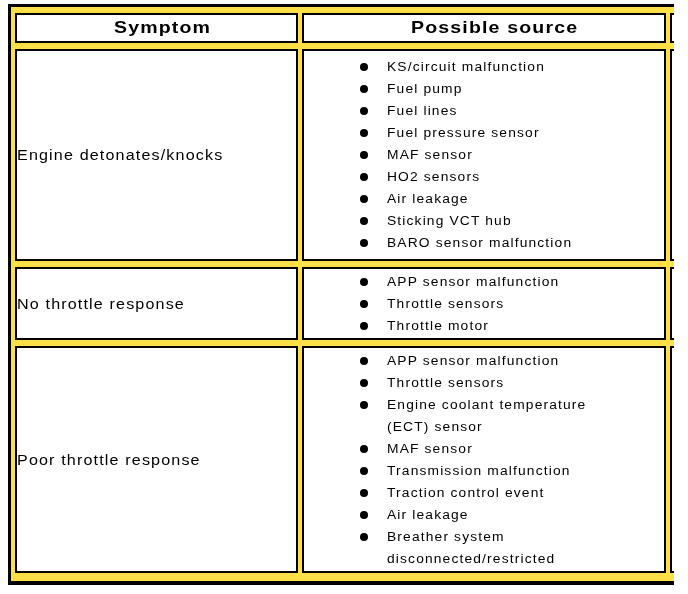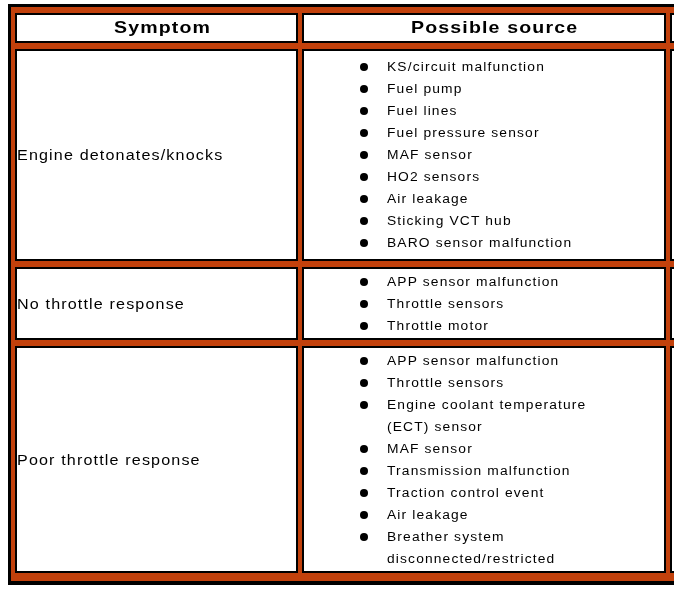--- a/index.html
+++ b/index.html
@@ -22,21 +22,21 @@
   .table-clip {
     position: absolute;
     left: 8px;
     top: 4px;
     width: 663px;
     height: 574px;
     overflow: hidden;
     border: 3px solid #000000;
     border-bottom-width: 4px;
     border-right: none;
-    background: #c2410c;
+    background: #fde047;
   }
   table.diag {
     border-collapse: separate;
     border-spacing: 4px 6px;
     table-layout: fixed;
     width: 863px;
     margin: 0;
   }
   table.diag th, table.diag td {
     border: 2px solid #000000;

